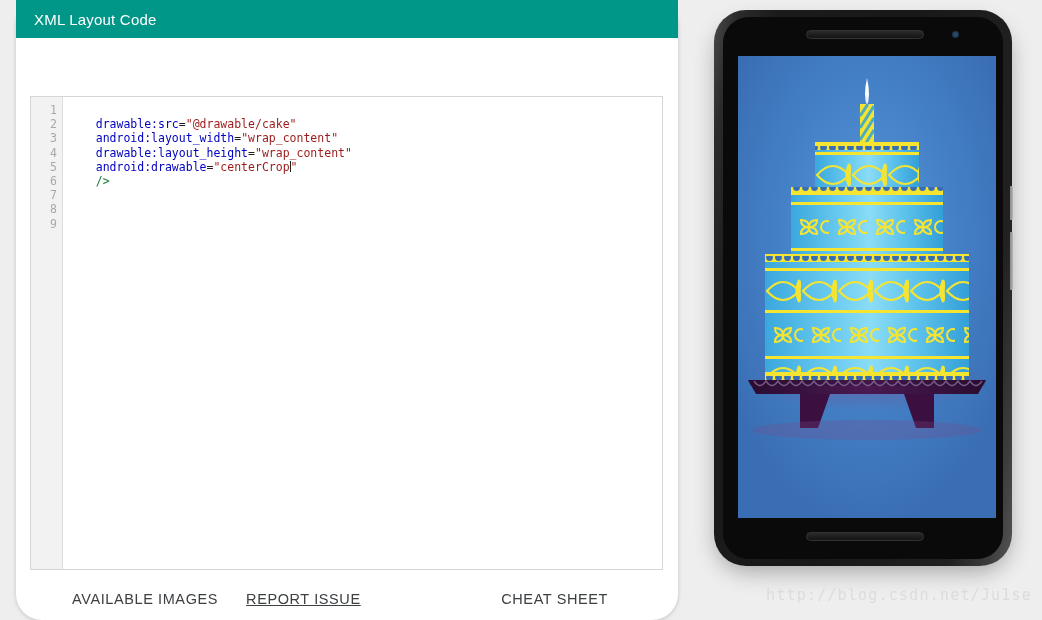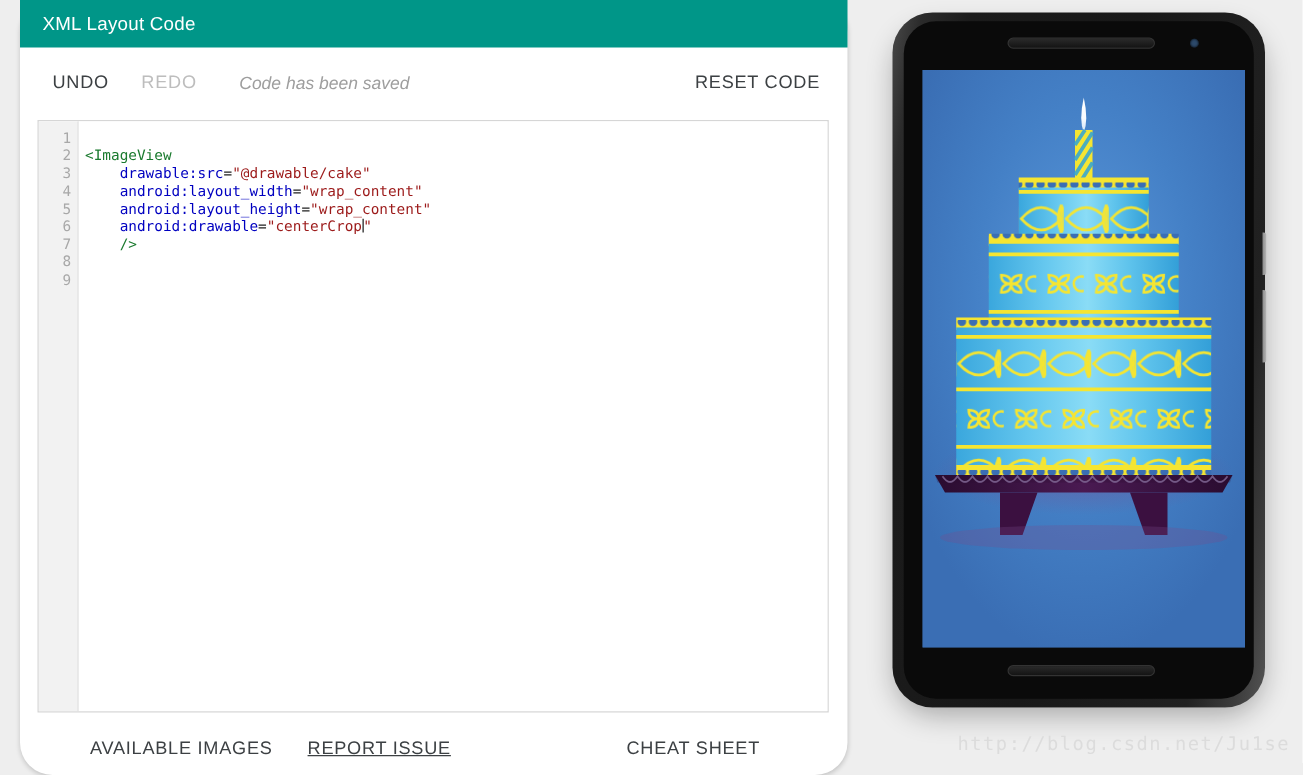--- a/index.html
+++ b/index.html
@@ -251,45 +251,38 @@
 </style>
 </head>
 <body>
 
 <div id="editor-card">
 
   <div id="card-header">
     <span id="card-title">XML Layout Code</span>
   </div>
 
-  <div id="toolbar-top">
-    <button id="undo-button" class="tb-btn">UNDO</button>
-    <button id="redo-button" class="tb-btn disabled">REDO</button>
-    <span id="saved-status">Code has been saved</span>
-    <button id="reset-code-button" class="tb-btn">RESET CODE</button>
-  </div>
 
   <div id="code-editor">
     <div id="gutter">
         <div class="gutter-num">1</div>
         <div class="gutter-num">2</div>
         <div class="gutter-num">3</div>
         <div class="gutter-num">4</div>
         <div class="gutter-num">5</div>
         <div class="gutter-num">6</div>
         <div class="gutter-num">7</div>
         <div class="gutter-num">8</div>
         <div class="gutter-num">9</div>
       </div>
     <div id="code-area">
         <div class="code-line">&nbsp;</div>
-        <div class="code-line"><span class="tok-bracket">&lt;</span><span class="tok-tag">ImageView</span></div>
         <div class="code-line">    <span class="tok-attr">drawable:src</span><span class="tok-eq">=</span><span class="tok-val">"@drawable/cake"</span></div>
         <div class="code-line">    <span class="tok-attr">android:layout_width</span><span class="tok-eq">=</span><span class="tok-val">"wrap_content"</span></div>
-        <div class="code-line">    <span class="tok-attr">android:layout_height</span><span class="tok-eq">=</span><span class="tok-val">"wrap_content"</span></div>
+        <div class="code-line">    <span class="tok-attr">drawable:layout_height</span><span class="tok-eq">=</span><span class="tok-val">"wrap_content"</span></div>
         <div class="code-line">    <span class="tok-attr">android:drawable</span><span class="tok-eq">=</span><span class="tok-val">"centerCrop</span><span id="text-caret"></span><span class="tok-val">"</span></div>
         <div class="code-line">    <span class="tok-bracket">/&gt;</span></div>
         <div class="code-line">&nbsp;</div>
         <div class="code-line">&nbsp;</div>
       </div>
   </div>
 
   <div id="toolbar-bottom">
     <button id="available-images-button" class="tb-btn">AVAILABLE IMAGES</button>
     <button id="report-issue-button" class="tb-btn">REPORT ISSUE</button>

